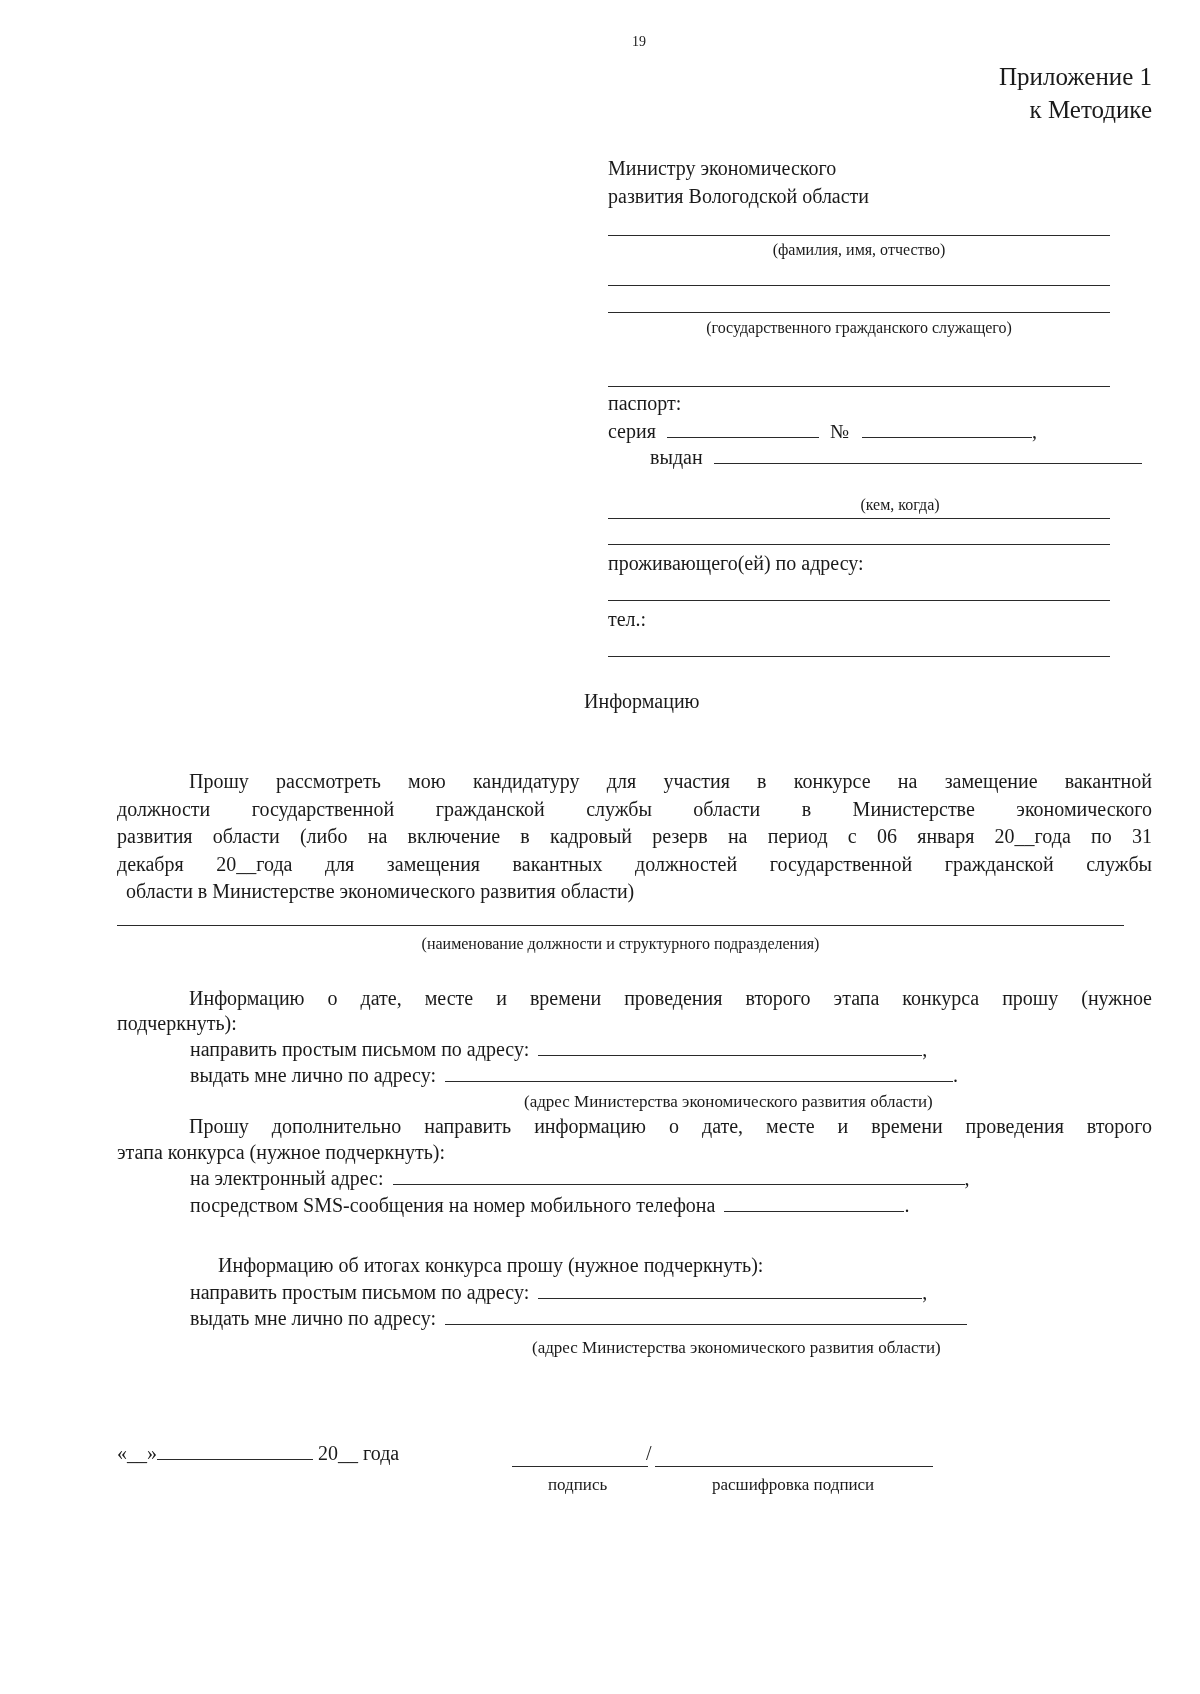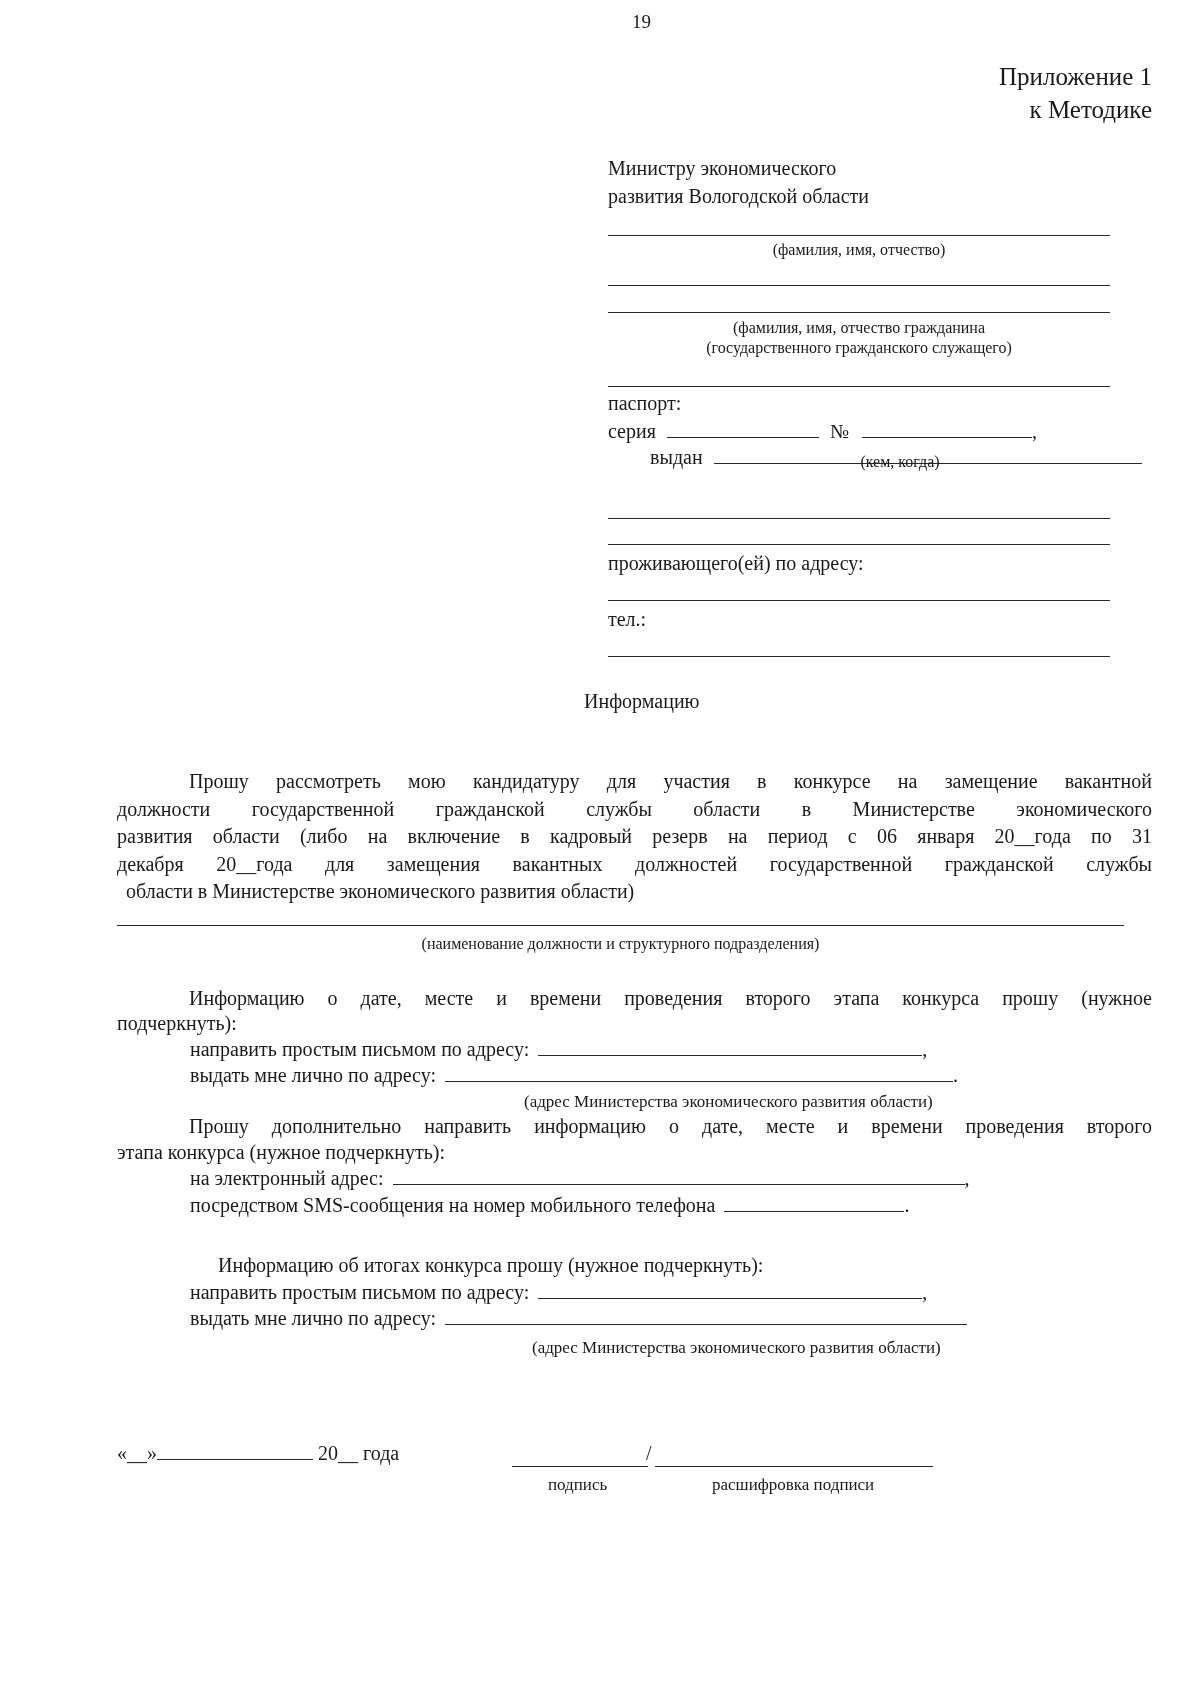--- a/index.html
+++ b/index.html
@@ -19,56 +19,55 @@
     position: absolute; left: 117px; width: 1035px;
     font-size: 20px; line-height: 27.5px; text-align: justify;
     text-align-last: justify;
   }
   .para { position: absolute; font-size: 20px; line-height: 27.5px; }
   .center { text-align: center; }
 </style>
 </head>
 <body>
 
-<div class="abs t20" style="left:632px; top:8px; font-size:19px;">19</div>
+<div class="abs t20" style="left:632px; top:28px; font-size:14px;">19</div>
 
 <div class="abs t24" style="right:48px; top:60px; text-align:right;">
   <div>Приложение 1</div>
   <div>к Методике</div>
 </div>
 
 <div class="abs t20" style="left:608px; top:154px; line-height:28px;">
   <div>Министру экономического</div>
   <div>развития Вологодской области</div>
 </div>
 
 <div class="line" style="left:608px; top:235px; width:502px;"></div>
 <div class="abs small center" style="left:608px; top:240px; width:502px;">(фамилия, имя, отчество)</div>
 <div class="line" style="left:608px; top:285px; width:502px;"></div>
 <div class="line" style="left:608px; top:312px; width:502px;"></div>
 <div class="abs small center" style="left:608px; top:318px; width:502px;">
-  <div>(фамилия, имя, отчество гражданина</div>
   <div>(государственного гражданского служащего)</div>
 </div>
 <div class="line" style="left:608px; top:386px; width:502px;"></div>
 
 <div class="abs t20" style="left:608px; top:390px;">паспорт:</div>
 
 <div class="abs t20" style="left:608px; top:418px;">
   <span>серия</span>
   <span class="uline" style="width:152px; margin-left:6px;"></span>
   <span style="margin-left:6px;">№</span>
   <span class="uline" style="width:170px; margin-left:8px;"></span><span>,</span>
 </div>
 
 <div class="abs t20" style="left:616px; top:444px;margin-left:34px;">
   <span>выдан</span>
   <span class="uline" style="width:428px; margin-left:6px;"></span>
 </div>
-<div class="abs small center" style="left:760px; top:452px; width:280px;text-align:center;">(кем, когда)</div>
+<div class="abs small center" style="left:760px; top:495px; width:280px;text-align:center;">(кем, когда)</div>
 
 <div class="line" style="left:608px; top:518px; width:502px;"></div>
 <div class="line" style="left:608px; top:544px; width:502px;"></div>
 
 <div class="abs t20" style="left:608px; top:550px;">проживающего(ей) по адресу:</div>
 <div class="line" style="left:608px; top:600px; width:502px;"></div>
 
 <div class="abs t20" style="left:608px; top:606px;">тел.:</div>
 <div class="line" style="left:608px; top:656px; width:502px;"></div>
 

